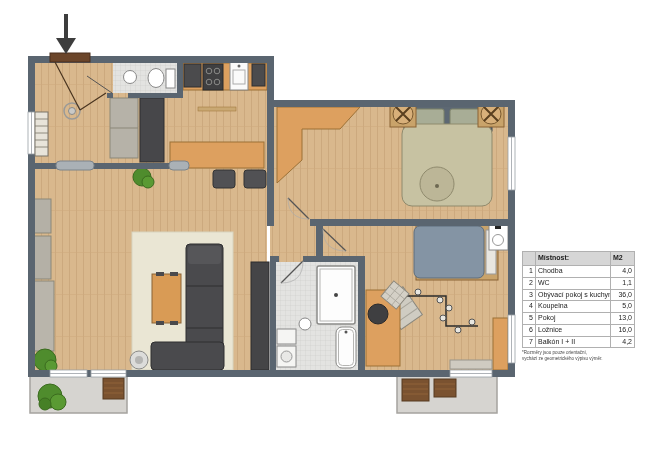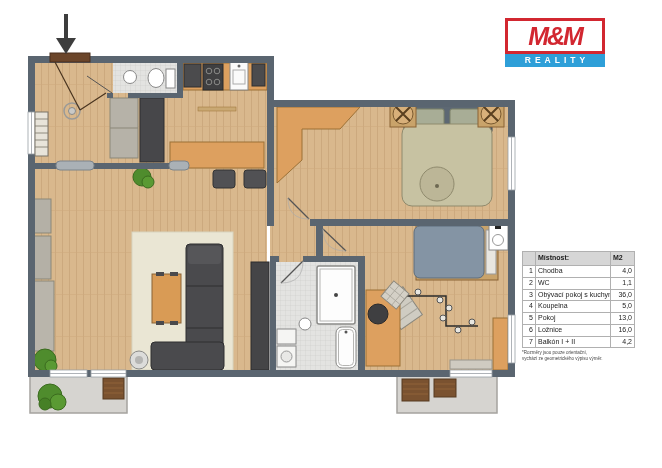--- a/index.html
+++ b/index.html
@@ -290,28 +290,20 @@
         <path d="M281,283 Q303,283 303,261" fill="none" stroke="#aaaaaa" stroke-width="0.7"></path>
       </g>
     </g>
 
     <g>
       <rect x="64" y="14" width="4" height="26" fill="#3d3d3d"></rect>
       <polygon points="56,38 76,38 66,54" fill="#3d3d3d"></polygon>
     </g>
   </svg>
 
-  <div class="logo">
-    <div class="logo-top">
-      <span class="logo-mm">M&amp;M</span>
-    </div>
-    <div class="logo-bottom">
-      <span class="logo-reality">REALITY</span>
-    </div>
-  </div>
 
   <div class="legend">
     <table>
       <thead>
         <tr>
           <th class="c-num"></th>
           <th class="c-name">Místnost:</th>
           <th class="c-area" style="text-align:left">M2</th>
         </tr>
       </thead>

